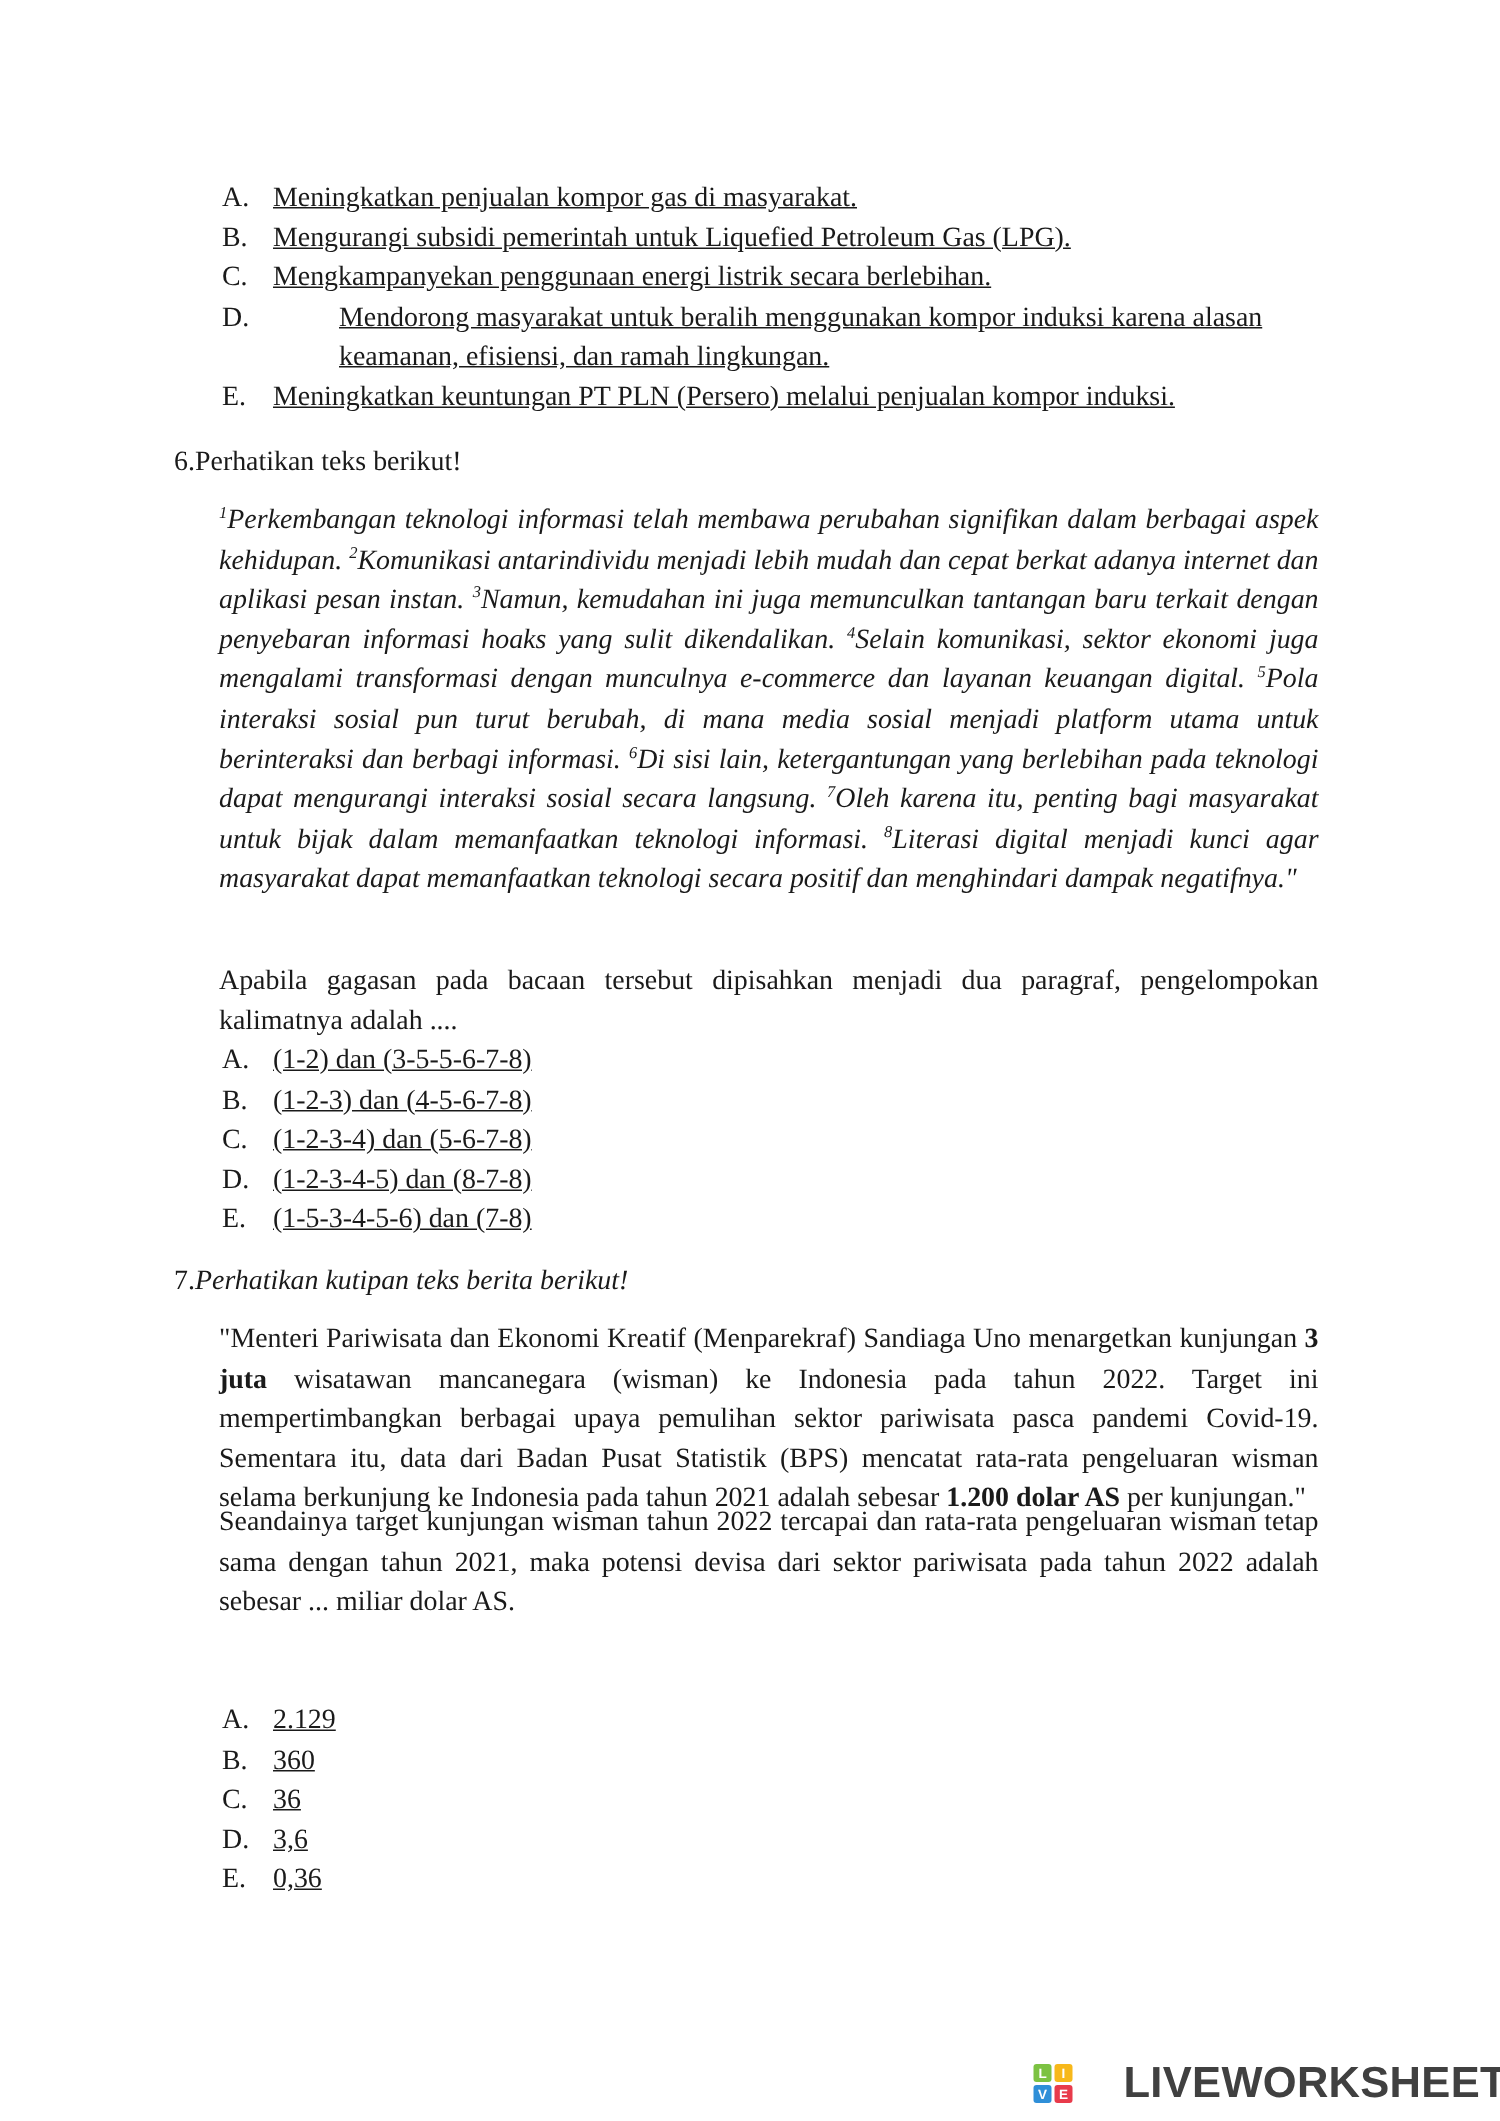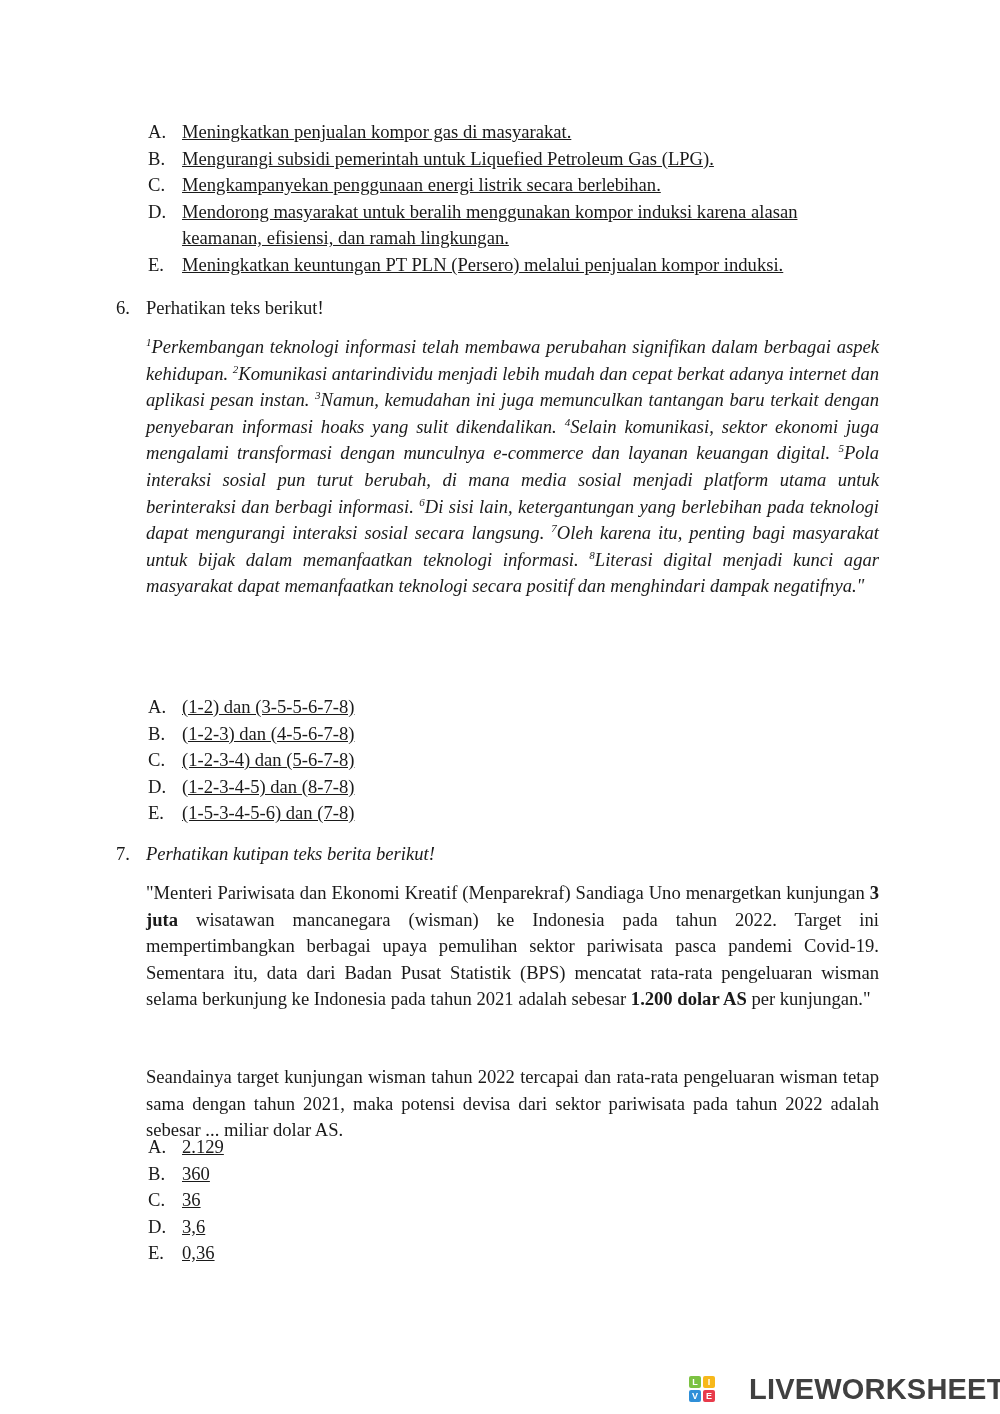--- a/index.html
+++ b/index.html
@@ -4,21 +4,21 @@
 <style>
   html, body { margin: 0; padding: 0; background: #ffffff; }
   body { width: 1000px; height: 1414px; position: relative; overflow: hidden;
          font-family: "Liberation Serif", serif; color: #1a1a1a; font-size: 18.6px; }
   .page { position: absolute; left: 0; top: 0; width: 1000px; height: 1414px; }
   .opts { position: absolute; left: 148px; width: 735px; }
   .opt { display: flex; line-height: 26.6px; }
   .opt .lbl { width: 34px; flex: 0 0 34px; }
   .opt .txt { flex: 1; text-decoration: underline; }
   .qnum { position: absolute; left: 116px; line-height: 26px; }
-  .qhead { position: absolute; left: 146px; line-height: 26px; }
+  .qhead { position: absolute; left: 130px; line-height: 26px; }
   .para { position: absolute; left: 146px; width: 733px; text-align: justify;
           line-height: 26.6px; margin: 0; }
   .para sup { font-size: 11px; vertical-align: 7px; line-height: 0; }
   b { font-weight: bold; }
   .logo { position: absolute; left: 689px; top: 1374px; display: flex; align-items: center; }
   .logo-grid { display: grid; grid-template-columns: 12px 12px; grid-template-rows: 12px 12px; gap: 2px; margin-right: 3px; }
   .logo-grid span { display: flex; align-items: center; justify-content: center; color: #fff;
           font-family: "Liberation Sans", sans-serif; font-weight: bold; font-size: 9px; border-radius: 2px; }
   .logo-text { font-family: "Liberation Sans", sans-serif; font-weight: bold; color: #404040;
           font-size: 29px; letter-spacing: 0.2px; line-height: 30px; margin-left: 31px; }
@@ -36,35 +36,36 @@
     <div class="opt">
         <span class="lbl">B.</span>
         <span class="txt">Mengurangi subsidi pemerintah untuk Liquefied Petroleum Gas (LPG).</span>
       </div>
     <div class="opt">
         <span class="lbl">C.</span>
         <span class="txt">Mengkampanyekan penggunaan energi listrik secara berlebihan.</span>
       </div>
     <div class="opt">
         <span class="lbl">D.</span>
-        <span class="txt" style="padding-right:20px;">Mendorong masyarakat untuk beralih menggunakan kompor induksi karena alasan keamanan, efisiensi, dan ramah lingkungan.</span>
+        <span class="txt" style="padding-right:20px;margin-left:44px;">Mendorong masyarakat untuk beralih menggunakan kompor induksi karena alasan keamanan, efisiensi, dan ramah lingkungan.</span>
       </div>
     <div class="opt">
         <span class="lbl">E.</span>
         <span class="txt">Meningkatkan keuntungan PT PLN (Persero) melalui penjualan kompor induksi.</span>
       </div>
   </div>
 
   <span class="qnum" style="top:295px;">6.</span>
   <span class="qhead" style="top:295px;">Perhatikan teks berikut!</span>
 
   <p class="para" style="top:334px;font-style:italic;">
     <sup>1</sup><span>Perkembangan teknologi informasi telah membawa perubahan signifikan dalam berbagai aspek kehidupan. </span><sup>2</sup><span>Komunikasi antarindividu menjadi lebih mudah dan cepat berkat adanya internet dan aplikasi pesan instan. </span><sup>3</sup><span>Namun, kemudahan ini juga memunculkan tantangan baru terkait dengan penyebaran informasi hoaks yang sulit dikendalikan. </span><sup>4</sup><span>Selain komunikasi, sektor ekonomi juga mengalami transformasi dengan munculnya e-commerce dan layanan keuangan digital. </span><sup>5</sup><span>Pola interaksi sosial pun turut berubah, di mana media sosial menjadi platform utama untuk berinteraksi dan berbagi informasi. </span><sup>6</sup><span>Di sisi lain, ketergantungan yang berlebihan pada teknologi dapat mengurangi interaksi sosial secara langsung. </span><sup>7</sup><span>Oleh karena itu, penting bagi masyarakat untuk bijak dalam memanfaatkan teknologi informasi. </span><sup>8</sup><span>Literasi digital menjadi kunci agar masyarakat dapat memanfaatkan teknologi secara positif dan menghindari dampak negatifnya."</span>
   </p>
 
+  <p class="para" style="top:641px;">Apabila gagasan pada bacaan tersebut dipisahkan menjadi dua paragraf, pengelompokan kalimatnya adalah ....</p>
 
   <div class="opts" style="top:694px;">
     <div class="opt">
         <span class="lbl">A.</span>
         <span class="txt">(1-2) dan (3-5-5-6-7-8)</span>
       </div>
     <div class="opt">
         <span class="lbl">B.</span>
         <span class="txt">(1-2-3) dan (4-5-6-7-8)</span>
       </div>
@@ -82,21 +83,21 @@
       </div>
   </div>
 
   <span class="qnum" style="top:841px;">7.</span>
   <span class="qhead" style="top:841px;font-style:italic;">Perhatikan kutipan teks berita berikut!</span>
 
   <p class="para" style="top:880px;">
     <span>"Menteri Pariwisata dan Ekonomi Kreatif (Menparekraf) Sandiaga Uno menargetkan kunjungan </span><b>3 juta</b><span> wisatawan mancanegara (wisman) ke Indonesia pada tahun 2022. Target ini mempertimbangkan berbagai upaya pemulihan sektor pariwisata pasca pandemi Covid-19. Sementara itu, data dari Badan Pusat Statistik (BPS) mencatat rata-rata pengeluaran wisman selama berkunjung ke Indonesia pada tahun 2021 adalah sebesar </span><b>1.200 dolar AS</b><span> per kunjungan."</span>
   </p>
 
-  <p class="para" style="top:1064px;">Seandainya target kunjungan wisman tahun 2022 tercapai dan rata-rata pengeluaran wisman tetap sama dengan tahun 2021, maka potensi devisa dari sektor pariwisata pada tahun 2022 adalah sebesar ... miliar dolar AS.</p>
+  <p class="para" style="top:1002px;">Seandainya target kunjungan wisman tahun 2022 tercapai dan rata-rata pengeluaran wisman tetap sama dengan tahun 2021, maka potensi devisa dari sektor pariwisata pada tahun 2022 adalah sebesar ... miliar dolar AS.</p>
 
   <div class="opts" style="top:1134px;">
     <div class="opt">
         <span class="lbl">A.</span>
         <span class="txt">2.129</span>
       </div>
     <div class="opt">
         <span class="lbl">B.</span>
         <span class="txt">360</span>
       </div>

